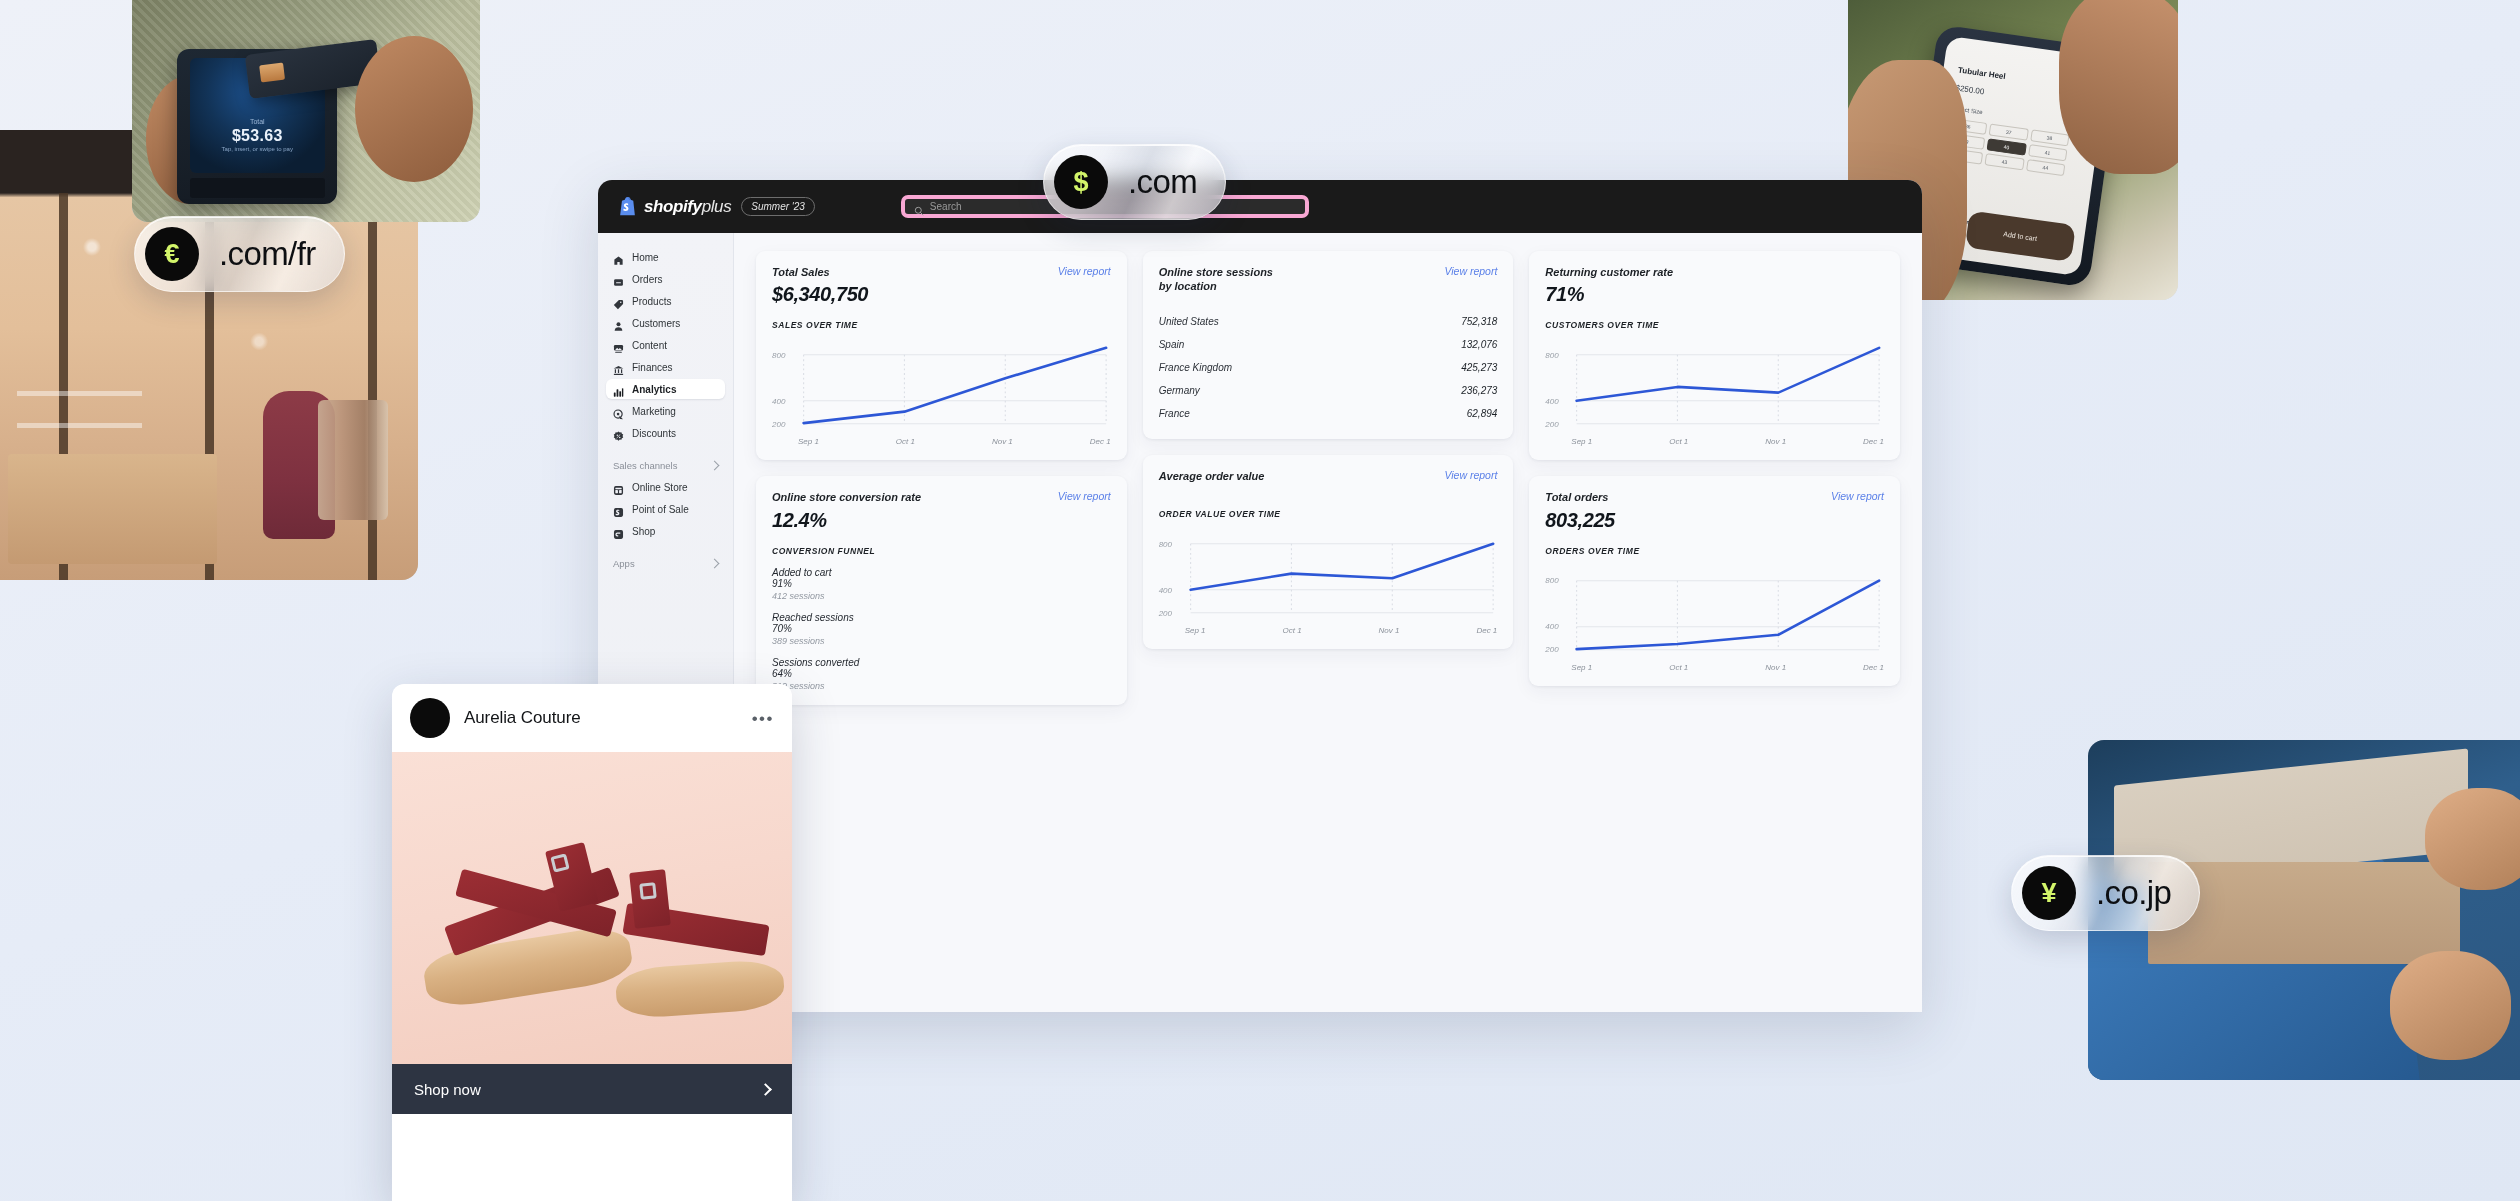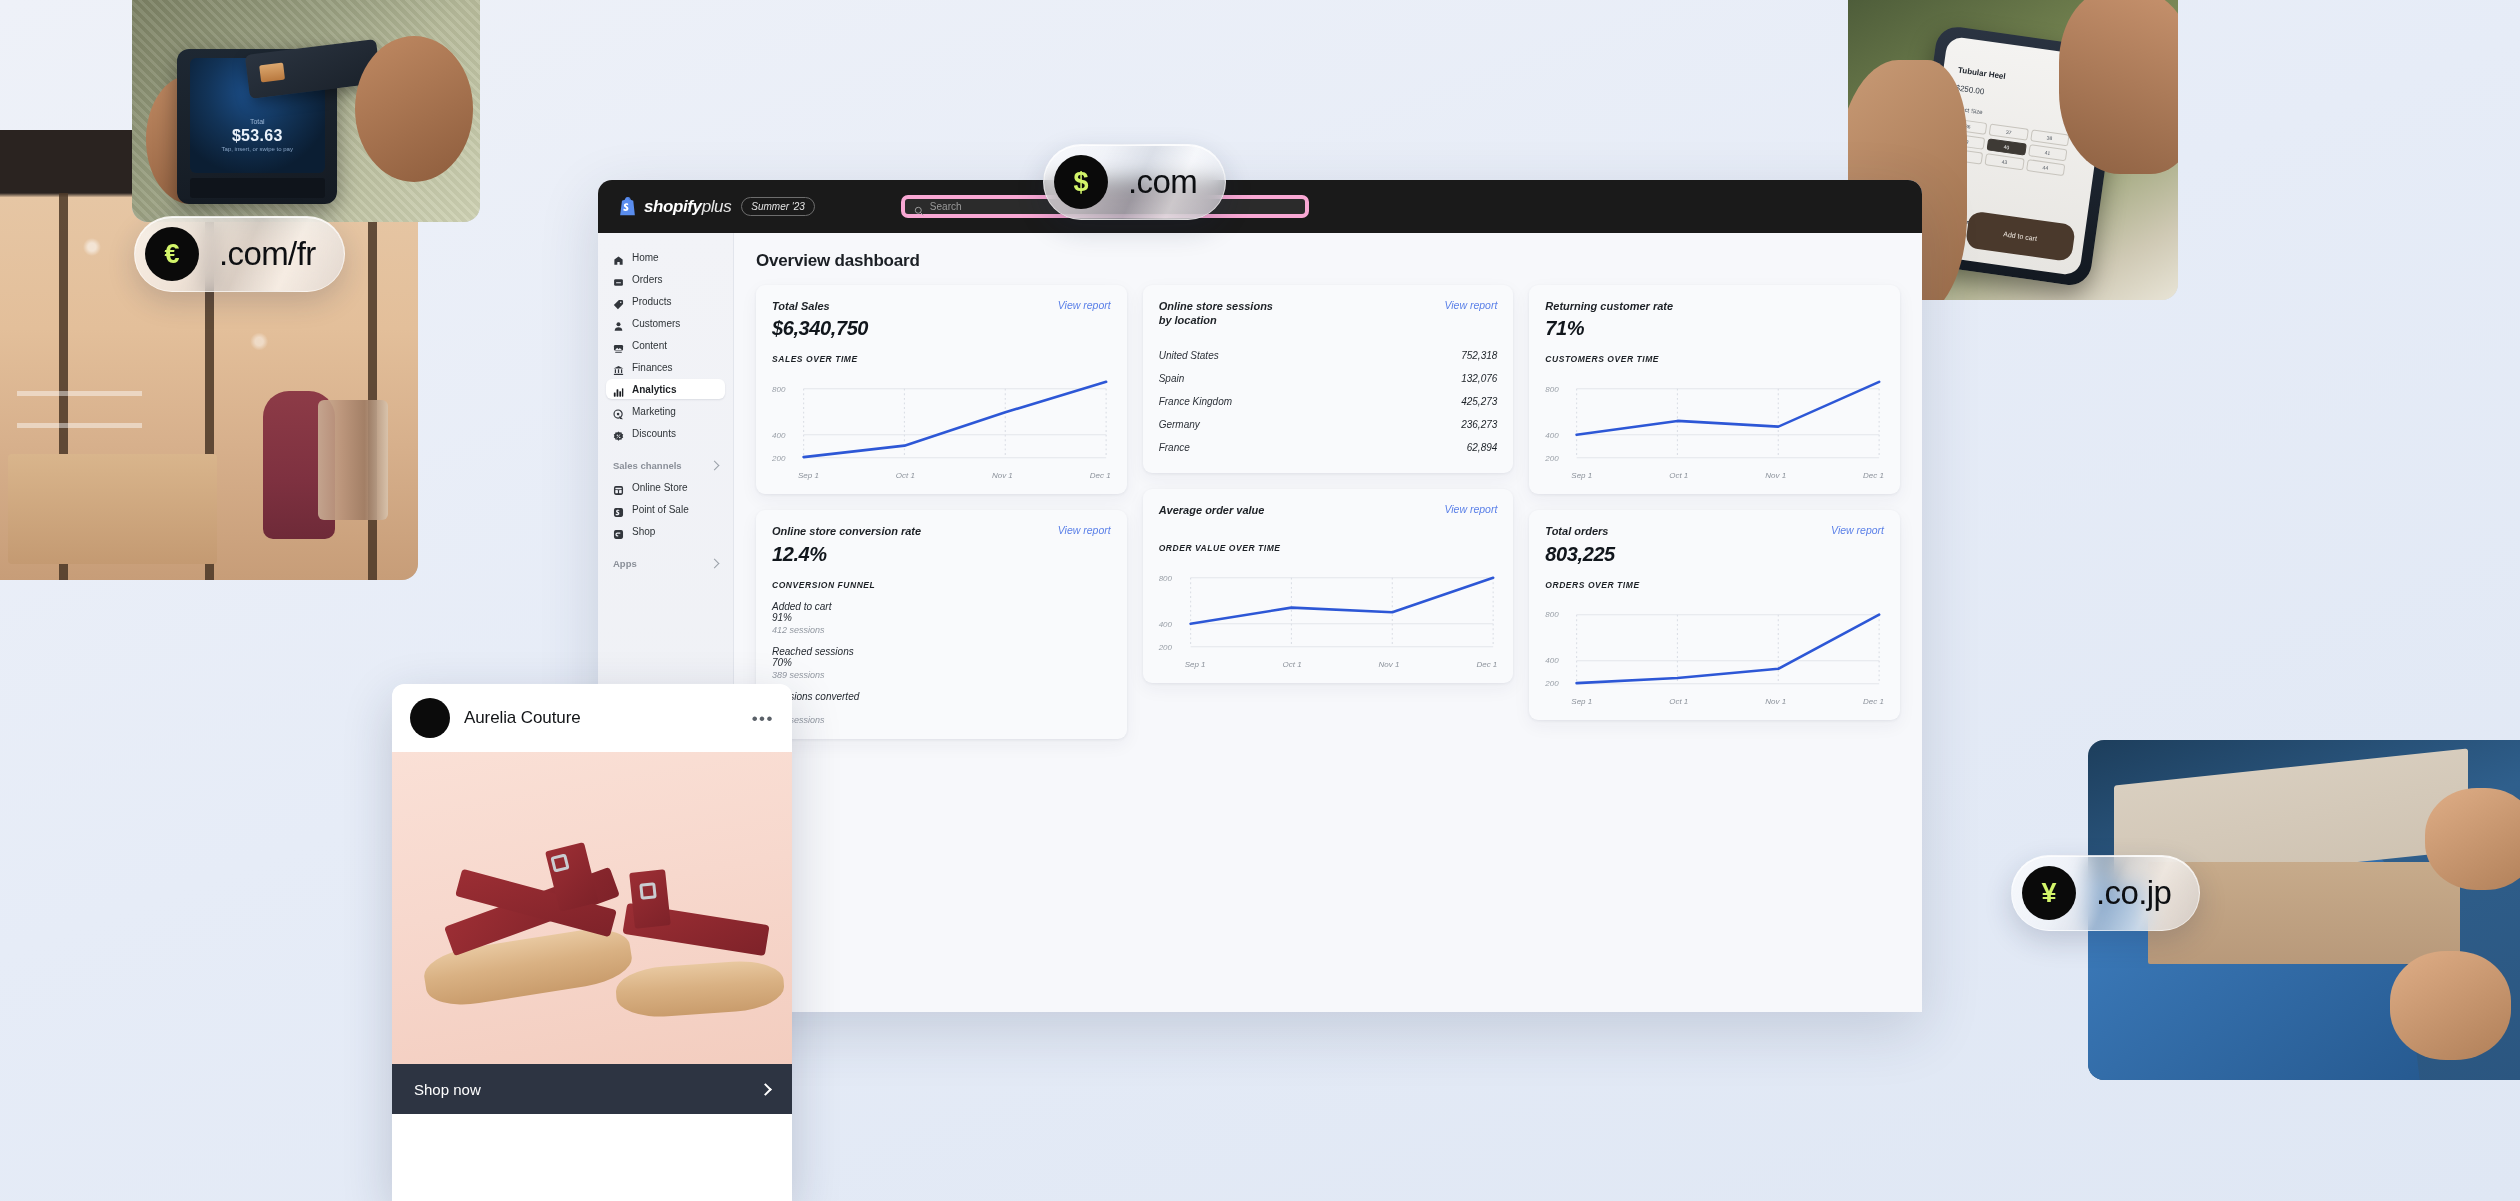--- a/index.html
+++ b/index.html
@@ -134,21 +134,21 @@
   #sidebar { width:136px; flex:none; padding:14px 8px 0 8px;
     background:linear-gradient(180deg,#f2f3f7,#eef0f5);
     border-right:1px solid #e2e5ec; }
   .nav-item { display:flex; align-items:center; gap:8px; height:20px;
     padding:0 7px; border-radius:6px; margin-bottom:2px; }
   .nav-item.active { background:#fff; box-shadow:0 1px 2px rgba(20,30,60,.10); }
   .nav-ico { width:11px; height:11px; flex:none; display:block; }
   .nav-label { font-size:10px; color:#2f3438; white-space:nowrap; }
   .nav-item.active .nav-label { font-weight:600; color:#1c1f23; }
   .nav-group { display:flex; align-items:center; justify-content:space-between;
-    padding:0 7px; margin:14px 0 4px 0; height:16px;font-weight:bold; }
+    padding:0 7px; margin:14px 0 4px 0; height:16px; }
   .nav-group-label { font-size:9.5px; color:#8a8f98; }
   .chev { width:7px; height:7px; border-right:1.4px solid #9aa0a8; border-bottom:1.4px solid #9aa0a8;
     transform:rotate(-45deg); }
 
   
   #main { flex:1; padding:18px 22px 0 22px; }
   #page-title { font-size:17px; font-weight:600; color:#1b1f24; margin-bottom:14px; letter-spacing:-.2px; }
   .grid { display:grid; grid-template-columns:1fr 1fr 1fr; gap:16px; align-items:start; }
   .col { display:flex; flex-direction:column; gap:16px; }
   .card { background:#f9fafc; border-radius:9px; padding:14px 16px;
@@ -455,21 +455,20 @@
           <span class="nav-label">Shop</span>
         </div>
 
         <div class="nav-group">
           <span class="nav-group-label">Apps</span>
           <span class="chev"></span>
         </div>
       </div>
 
       <div id="main">
-        <div id="page-title">Overview dashboard</div>
 
         <div class="grid">
 
           <div class="col">
 
             <div class="card">
               <div class="card-head">
                 <div class="card-title">Total Sales</div>
                 <div class="view-report">View report</div>
               </div>

